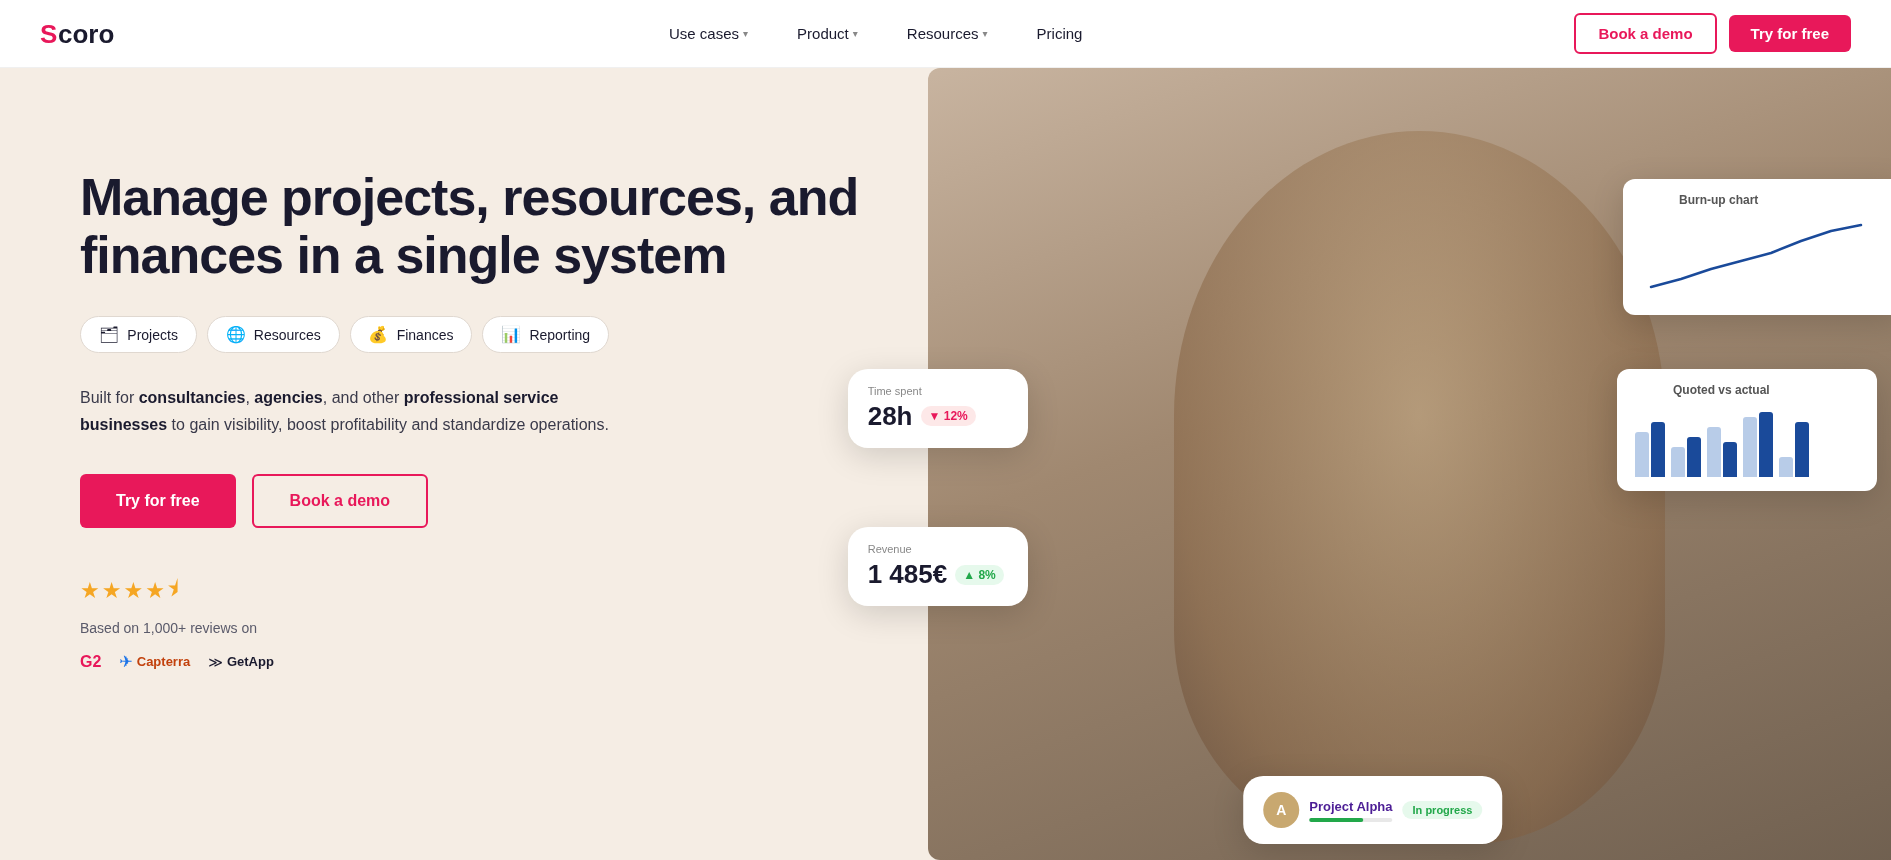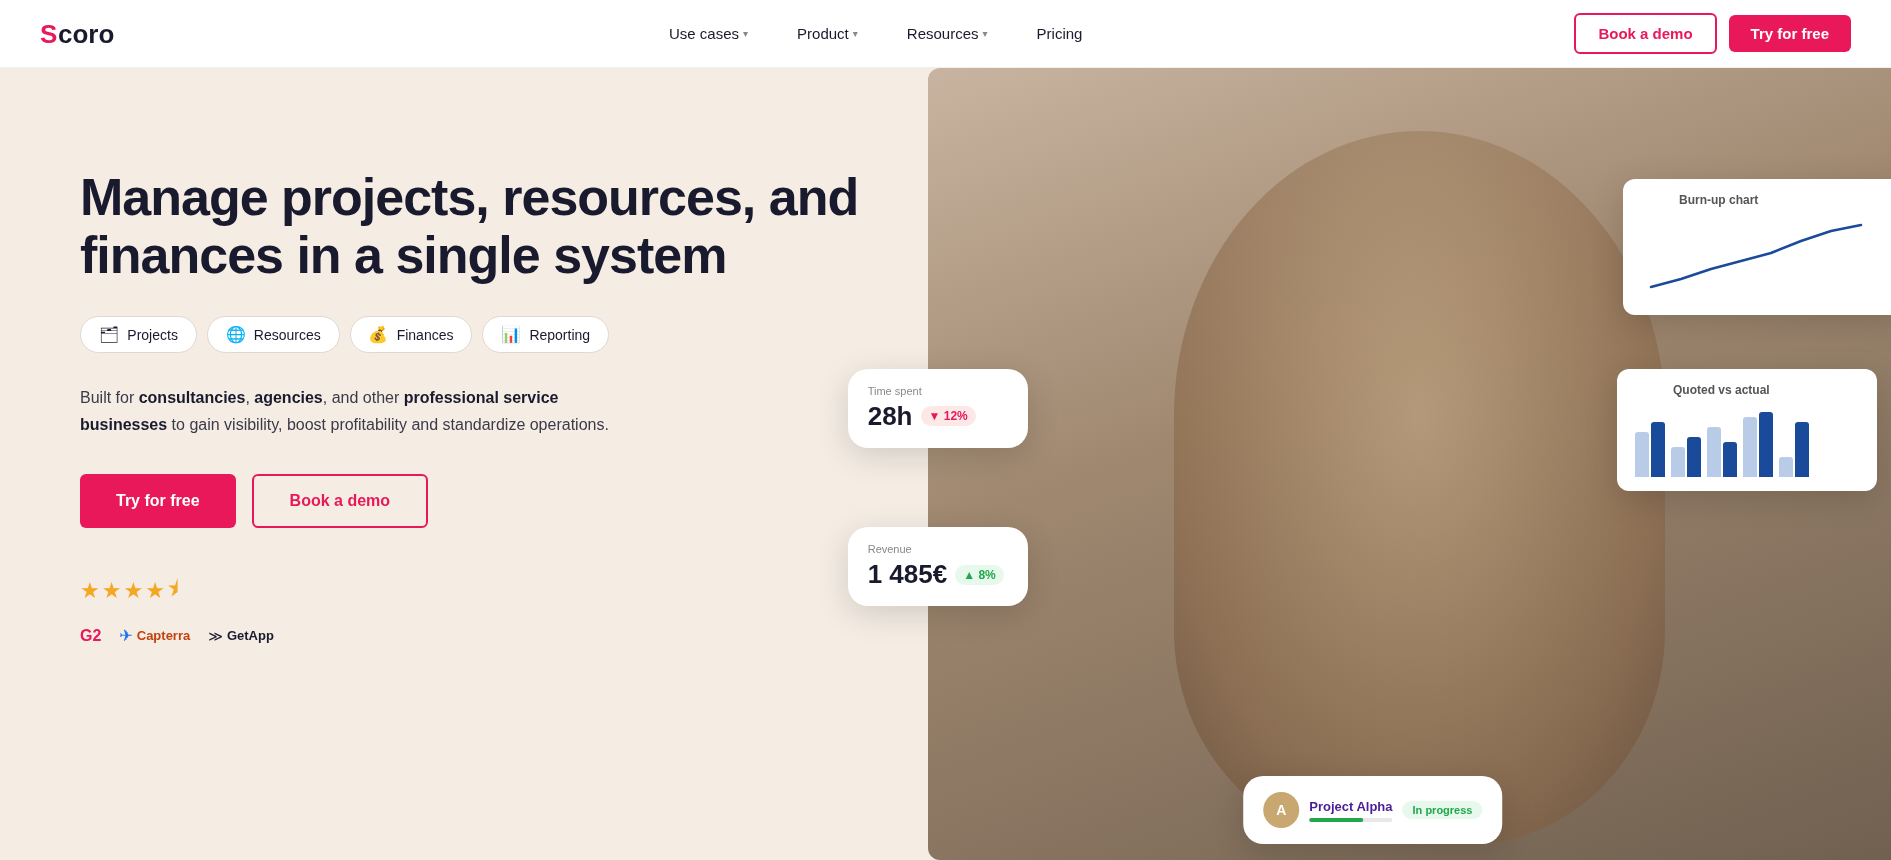--- a/index.html
+++ b/index.html
@@ -227,20 +227,21 @@
     </div>
 
     <div class="hero-reviews">
       <div class="stars-row">
         <span class="star">★</span>
         <span class="star">★</span>
         <span class="star">★</span>
         <span class="star">★</span>
         <span class="star-half">⯨</span>
       </div>
+      <span class="review-text">Based on 1,000+ reviews on</span>
       <div class="review-logos">
         <span class="review-logo" style="font-size:16px; font-weight:800; color:#e8185a;">G2</span>
         <span style="display:flex;align-items:center;gap:4px;">
           <span style="color:#1a73e8;font-size:16px;">✈</span>
           <span style="font-size:13px;font-weight:700;color:#c2410c;">Capterra</span>
         </span>
         <span style="display:flex;align-items:center;gap:4px;">
           <span style="color:#1a1a2e;font-size:14px;">≫</span>
           <span style="font-size:13px;font-weight:700;color:#1a1a2e;">GetApp</span>
         </span>

